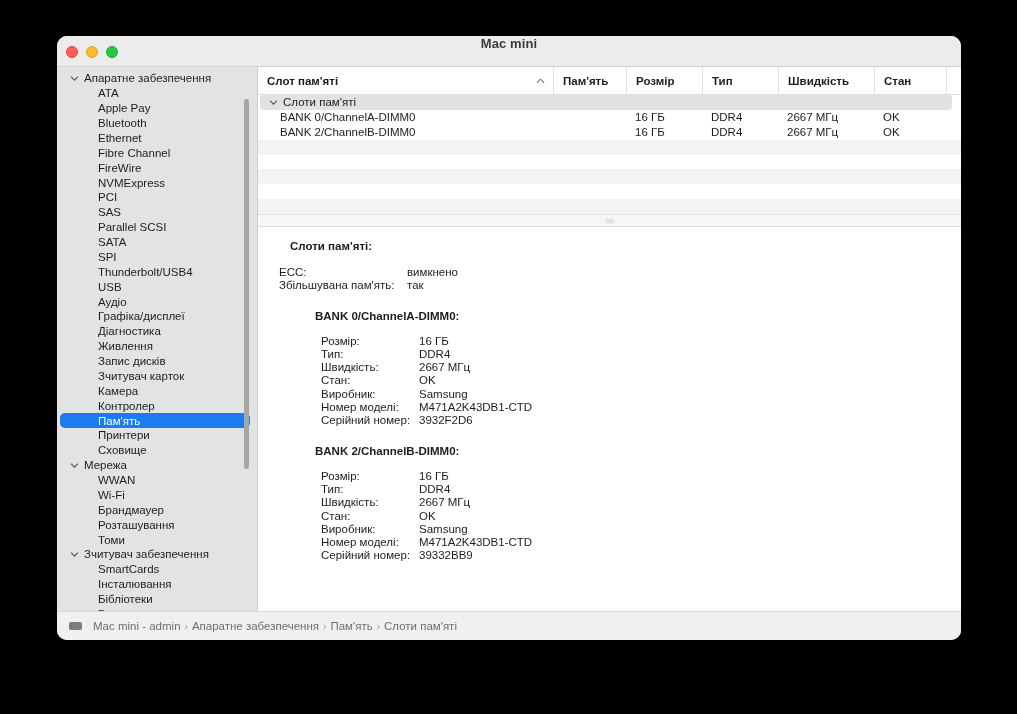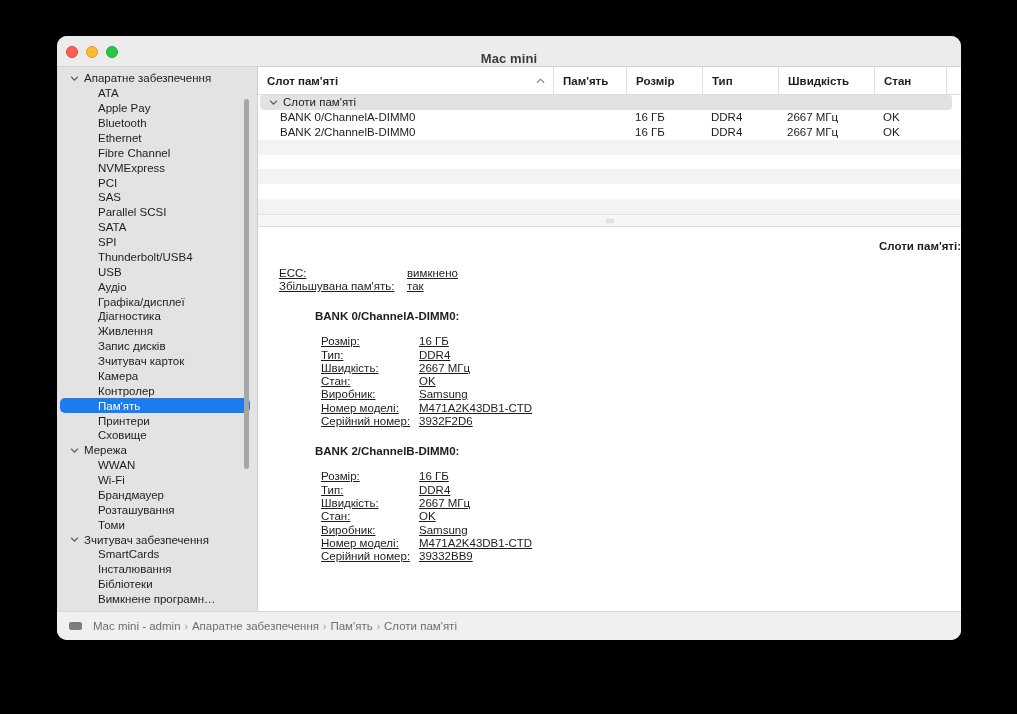--- a/index.html
+++ b/index.html
@@ -24,21 +24,21 @@
   }
 
   
   #titlebar {
     position: relative;
     height: 31px;
     min-height: 31px;
     background: #ececec;
     border-bottom: 1px solid #d2d2d2;
     display: flex;
-    align-items: flex-end;
+    align-items: flex-start;
   }
   #traffic {
     position: absolute;
     left: 9px; top: 0; height: 31px;
     display: flex; align-items: center; gap: 8px;
   }
   .light { width: 12px; height: 12px; border-radius: 50%; display: block; }
   .light.red    { background: #ff5f57; border: 0.5px solid #e0443e; }
   .light.yellow { background: #febc2e; border: 0.5px solid #d8a02a; }
   .light.green  { background: #28c840; border: 0.5px solid #23aa37; }
@@ -206,23 +206,22 @@
     padding: 13px 0 0 0;
     font-size: 11.5px;
     color: #1d1d1f;
     position: relative;
   }
   .detail-title {
     font-weight: bold;
     font-size: 11.5px;
     padding-left: 32px;
     margin-bottom: 14px;
-    text-align: right;
-  }
-  .kv { display: flex; height: 13.3px; align-items: center; text-decoration: underline; }
+  }
+  .kv { display: flex; height: 13.3px; align-items: flex-start; }
   .kv .k { white-space: nowrap; }
   .kv .v { white-space: nowrap; }
   .lvl1 { padding-left: 21px; }
   .lvl1 .k { width: 128px; min-width: 128px; }
   .bank-head {
     font-weight: bold;
     padding-left: 57px;
     margin-top: 17px;
     margin-bottom: 13px;
   }
@@ -286,20 +285,23 @@
           <div class="side-row child">
             <span>Bluetooth</span>
           </div>
           <div class="side-row child">
             <span>Ethernet</span>
           </div>
           <div class="side-row child">
             <span>Fibre Channel</span>
           </div>
           <div class="side-row child">
+            <span>FireWire</span>
+          </div>
+          <div class="side-row child">
             <span>NVMExpress</span>
           </div>
           <div class="side-row child">
             <span>PCI</span>
           </div>
           <div class="side-row child">
             <span>SAS</span>
           </div>
           <div class="side-row child">
             <span>Parallel SCSI</span>

